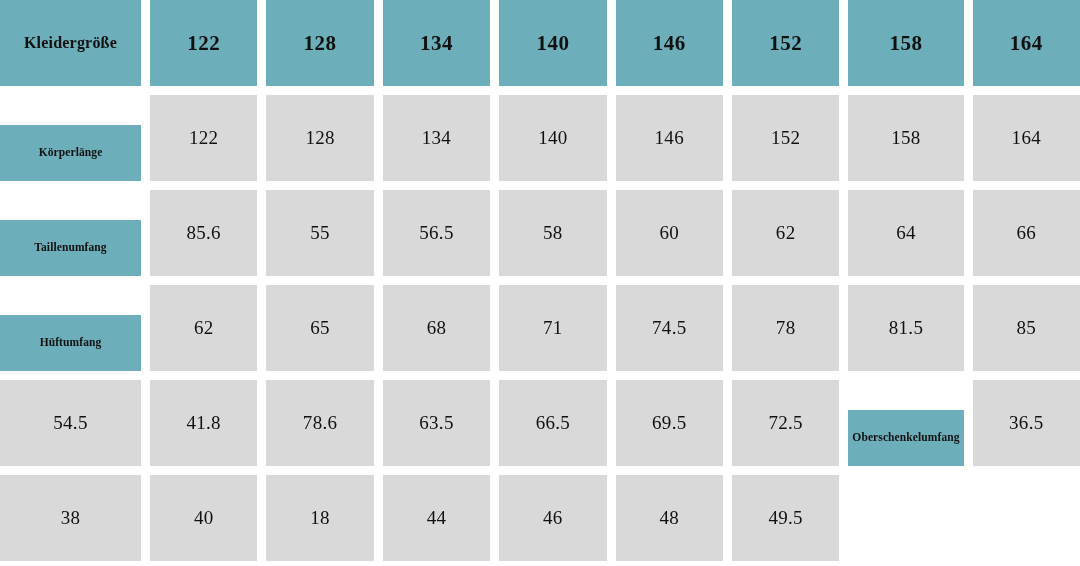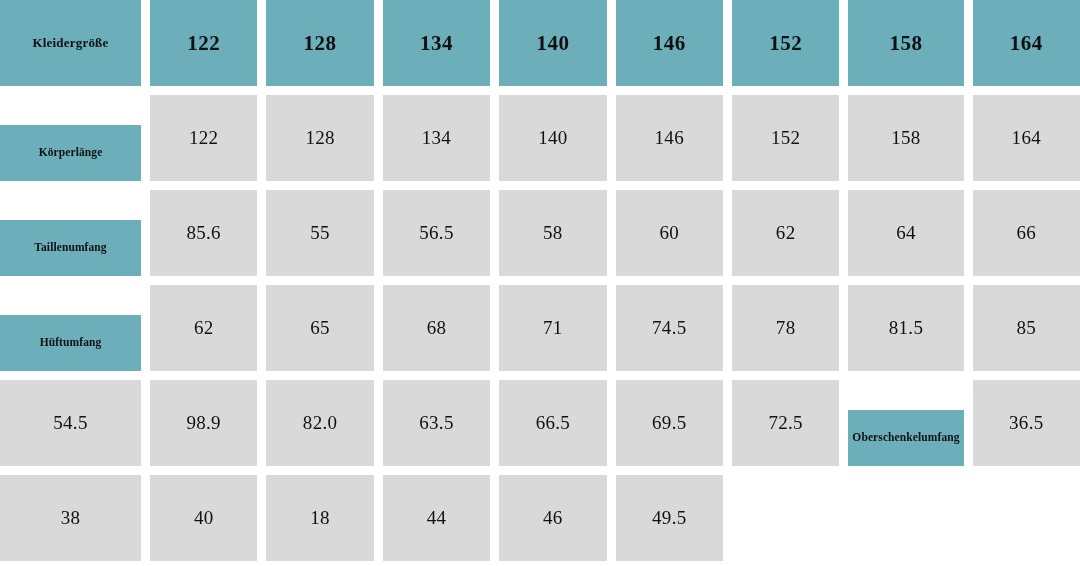--- a/index.html
+++ b/index.html
@@ -43,21 +43,21 @@
     background: #6cafba;
   }
 
   
   .cell.value {
     background: #d9d9d9;
   }
 
   .cell.head-label {
     font-weight: bold;
-    font-size: 13px;
+    font-size: 16px;
     letter-spacing: 0.2px;
   }
 
   .cell.head-size {
     font-weight: bold;
     font-size: 21px;
     letter-spacing: 0.5px;
   }
 
   .cell.row-label {
@@ -113,29 +113,30 @@
   <div class="cell value">62</div>
   <div class="cell value">65</div>
   <div class="cell value">68</div>
   <div class="cell value">71</div>
   <div class="cell value">74.5</div>
   <div class="cell value">78</div>
   <div class="cell value">81.5</div>
   <div class="cell value">85</div>
 
   <div class="cell value">54.5</div>
-  <div class="cell value">98.9</div>
-  <div class="cell value">82.0</div>
+  <div class="cell value">41.8</div>
+  <div class="cell value">78.6</div>
   <div class="cell value">63.5</div>
   <div class="cell value">66.5</div>
   <div class="cell value">69.5</div>
   <div class="cell value">72.5</div>
 
   <div class="cell row-label">Oberschenkelumfang</div>
   <div class="cell value">36.5</div>
   <div class="cell value">38</div>
   <div class="cell value">40</div>
   <div class="cell value">18</div>
   <div class="cell value">44</div>
   <div class="cell value">46</div>
+  <div class="cell value">48</div>
   <div class="cell value">49.5</div>
 
 </div>
 
 </body></html>

